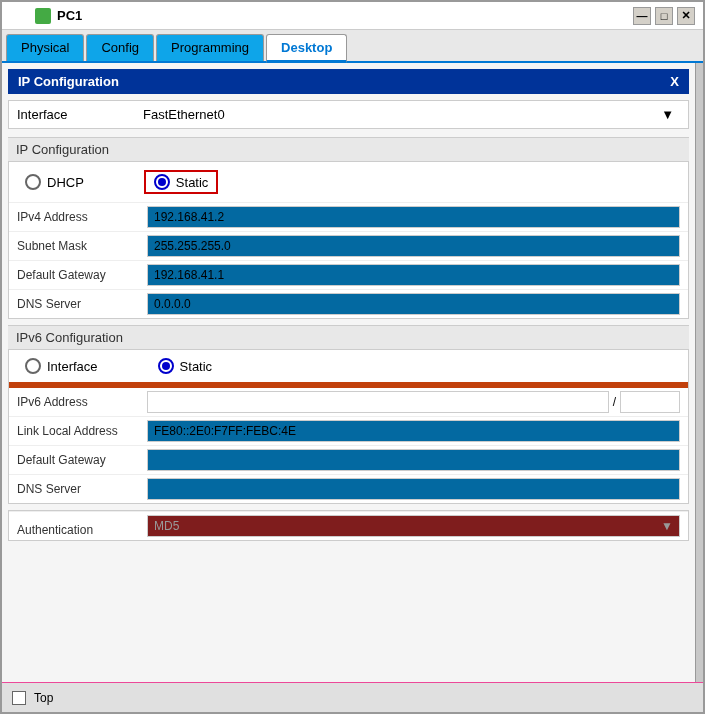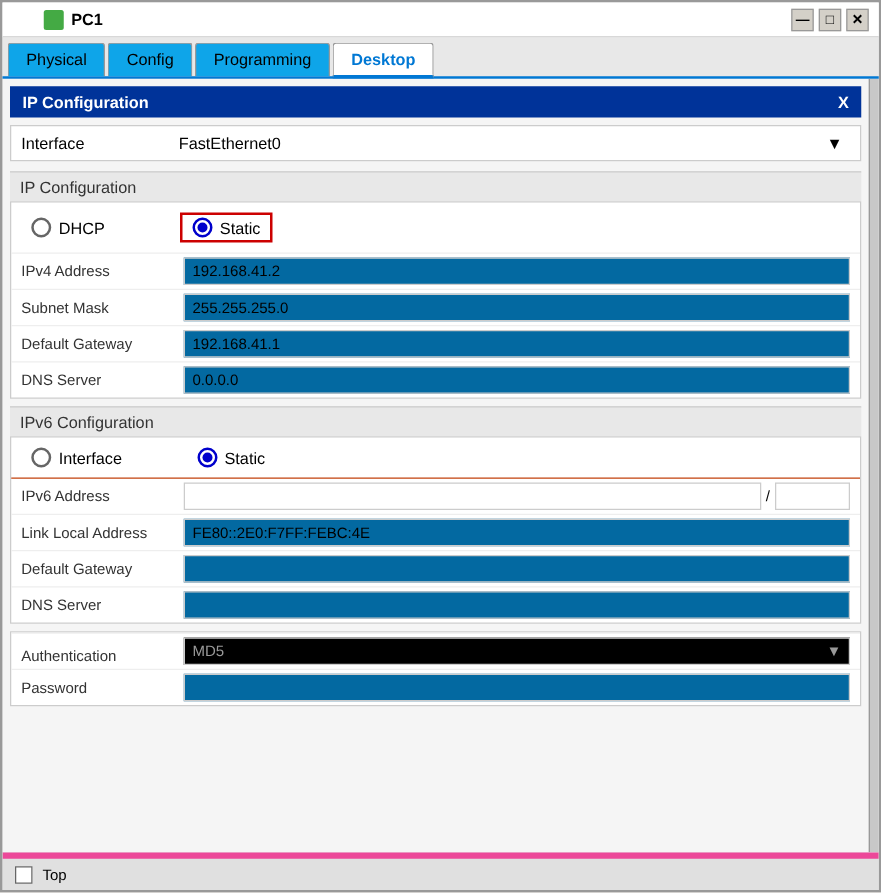--- a/index.html
+++ b/index.html
@@ -197,21 +197,21 @@
       padding: 2px 6px;
       border: 1px solid #ccc;
       background: #0369a1;
       font-size: 12px;
       height: 22px;
     }
     .ipv6-address-row {
       display: flex;
       align-items: center;
       padding: 3px 8px;
-      border-top: 1px solid #c2410c;
+      border-top: 6px solid #c2410c;
     }
     .ipv6-inputs {
       display: flex;
       align-items: center;
       flex: 1;
       gap: 4px;
     }
     .ipv6-main {
       flex: 3;
       padding: 2px 6px;
@@ -250,32 +250,32 @@
       padding: 3px 8px;
       border-top: 1px solid #eee;
     }
     .auth-select {
       flex: 1;
       display: flex;
       justify-content: space-between;
       align-items: center;
       padding: 2px 6px;
       border: 1px solid #ccc;
-      background: #000000;
+      background: #7f1d1d;
       font-size: 12px;
       height: 22px;
       color: #999;
     }
     .bottom-bar {
       background: #e0e0e0;
       padding: 5px 10px;
       display: flex;
       align-items: center;
       gap: 8px;
-      border-top: 5px solid #ec4899;
+      border-top: 1px solid #ec4899;
       height: 30px;
     }
     .bottom-checkbox {
       width: 14px;
       height: 14px;
       border: 1px solid #666;
       background: white;
     }
     .bottom-label {
       font-size: 12px;
@@ -415,24 +415,20 @@
 
           <div class="auth-row">
             <span class="field-label">Authentication</span>
             <div class="auth-select">
               <span>MD5</span>
               <span>▼</span>
             </div>
           </div>
 
 
-          <div class="field-row">
-            <span class="field-label">Password</span>
-            <input class="field-input" type="password" value="" style="">
-          </div>
         </div>
 
       </div>
       <div class="scrollbar-placeholder"></div>
     </div>
 
     <div class="bottom-bar">
       <div class="bottom-checkbox"></div>
       <span class="bottom-label">Top</span>
     </div>

